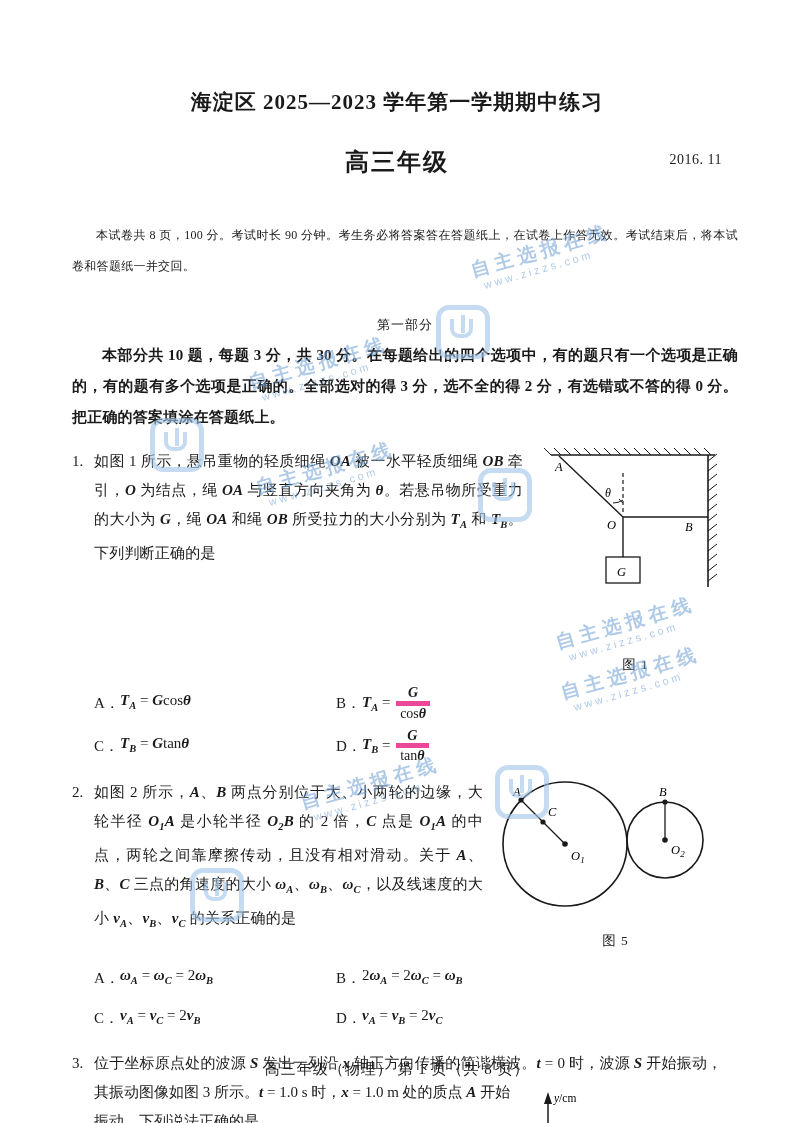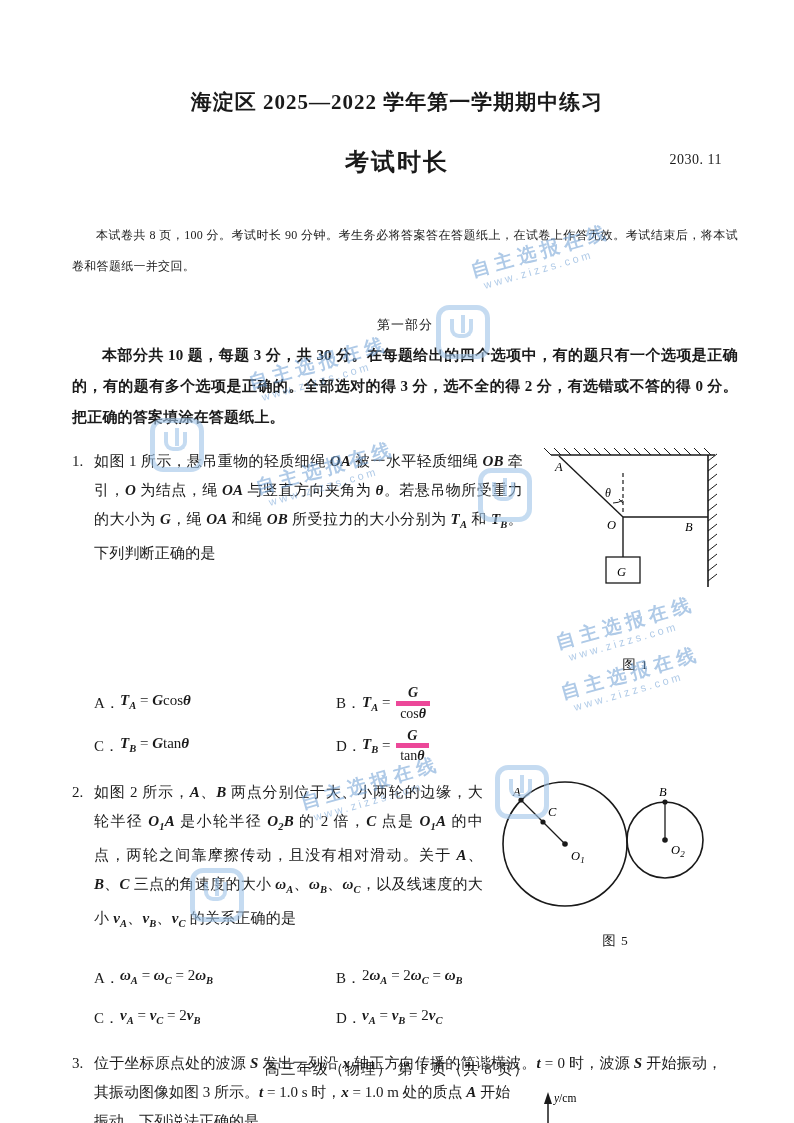--- a/index.html
+++ b/index.html
@@ -270,25 +270,25 @@
       <span class="url">www.zizzs.com</span>
     </div>
     <div class="wm-logo" style="left:478px; top:468px;"></div>
 
     <div class="wm" style="left:560px; top:660px; transform:rotate(-16deg);">
       <span class="cn">自主选报在线</span>
       <span class="url">www.zizzs.com</span>
     </div>
   </div>
 
-  <div class="doc-title">海淀区 2025—2022 学年第一学期期中练习</div>
+  <div class="doc-title">海淀区 2025—2023 学年第一学期期中练习</div>
 
   <div class="subject-row">
-    <div class="subject">考试时长</div>
-    <div class="exam-date">2030. 11</div>
+    <div class="subject">高三年级</div>
+    <div class="exam-date">2016. 11</div>
   </div>
 
   <div class="content">
 
     <div class="instructions">本试卷共 8 页，100 分。考试时长 90 分钟。考生务必将答案答在答题纸上，在试卷上作答无效。考试结束后，将本试卷和答题纸一并交回。</div>
 
     <div class="part-title">第一部分</div>
 
     <div class="part-desc">本部分共 10 题，每题 3 分，共 30 分。在每题给出的四个选项中，有的题只有一个选项是正确的，有的题有多个选项是正确的。全部选对的得 3 分，选不全的得 2 分，有选错或不答的得 0 分。把正确的答案填涂在答题纸上。</div>
 

